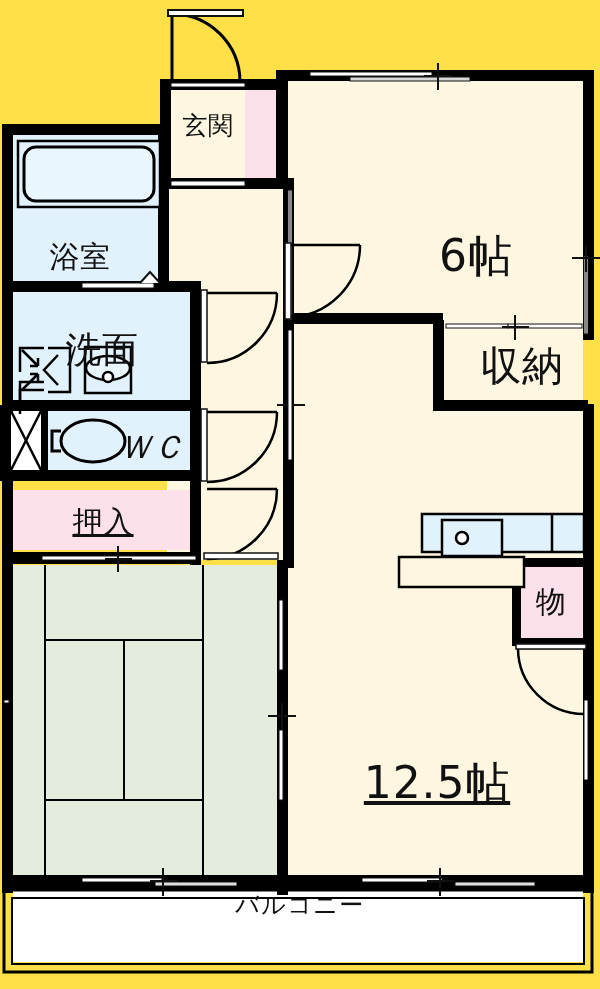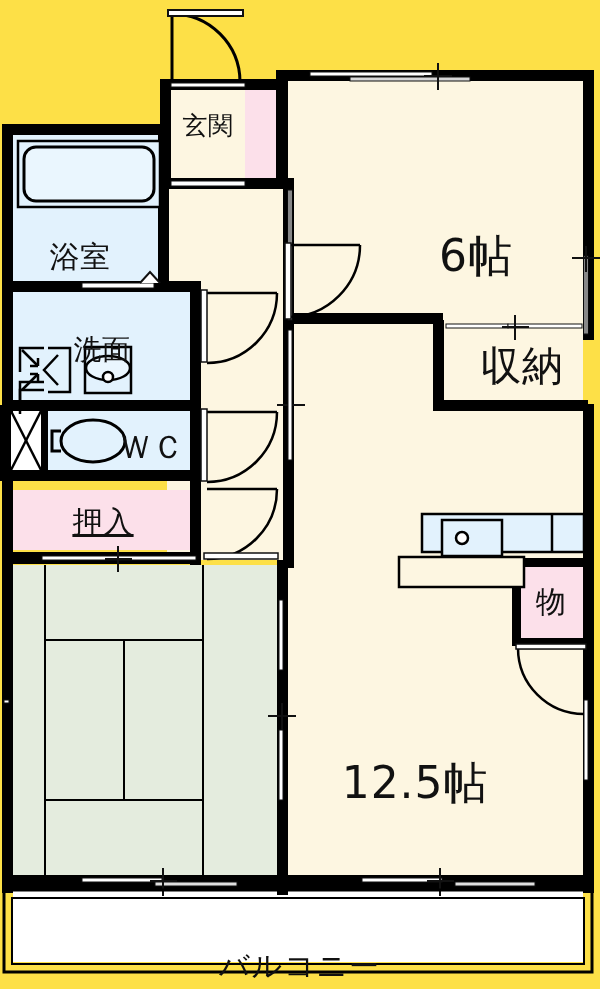--- a/index.html
+++ b/index.html
@@ -314,28 +314,28 @@
     </g>
 
   </svg>
 
   <div class="lbl lbl-center" style="left:208px;top:125px;font-size:25px;">玄関</div>
 
   <div class="lbl lbl-center" style="left:440px;top:256px;font-size:44px;margin-left:36px;">6帖</div>
 
   <div class="lbl lbl-center" style="left:80px;top:242px;font-size:30px;margin-top:15px;">浴室</div>
 
-  <div class="lbl lbl-center" style="left:102px;top:350px;font-size:28px;text-align:right;">洗面</div>
-
-  <div class="lbl lbl-center" style="left:152px;top:447px;font-size:32px;">ＷＣ</div>
+  <div class="lbl lbl-center" style="left:102px;top:350px;font-size:36px;text-align:right;">洗面</div>
+
+  <div class="lbl lbl-center" style="left:152px;top:447px;font-size:32px;font-style:italic;">ＷＣ</div>
 
   <div class="lbl lbl-center" style="left:103px;top:522px;font-size:30px;text-decoration:underline;">押入</div>
 
 
-  <div class="lbl lbl-center" style="left:415px;top:783px;font-size:44px;">12.5帖</div>
+  <div class="lbl lbl-center" style="left:437px;top:783px;font-size:44px;text-decoration:underline;">12.5帖</div>
 
   <div class="lbl lbl-center" style="left:522px;top:366px;font-size:41px;">収納</div>
 
   <div class="lbl lbl-center" style="left:551px;top:602px;font-size:30px;">物</div>
 
-  <div class="lbl lbl-center" style="left:300px;top:966px;font-size:30px;letter-spacing:0.06em;">バルコニー</div>
+  <div class="lbl lbl-center" style="left:300px;top:905px;font-size:24px;letter-spacing:0.06em;">バルコニー</div>
 
 </div>
 
 </body></html>

